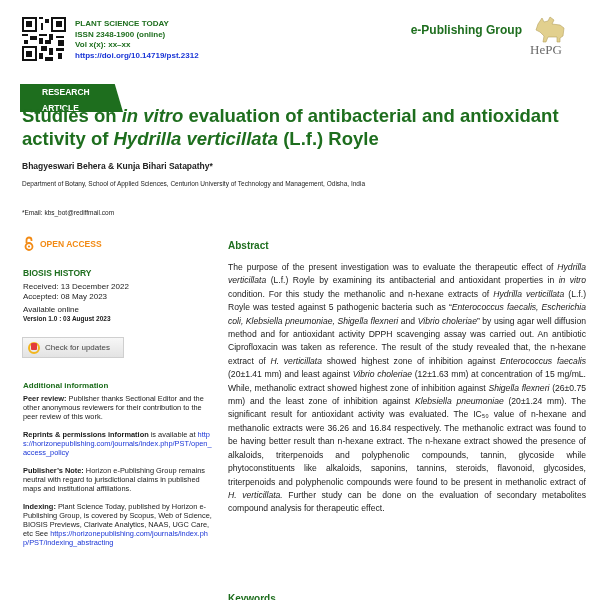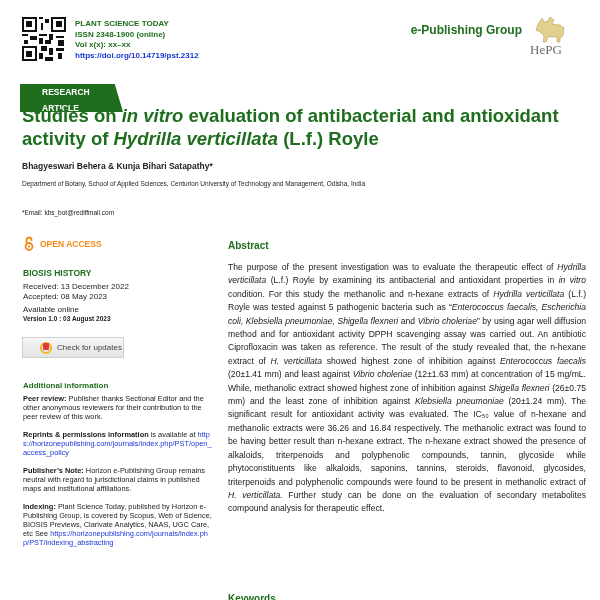--- a/index.html
+++ b/index.html
@@ -30,21 +30,21 @@
   .oa { position: absolute; left: 24px; top: 236px; display: flex; align-items: center; gap: 6px; color: #f28a14; font-weight: bold; font-size: 8.5px; }
   .oa svg { width: 10px; height: 15px; }
 
   .history { position: absolute; left: 23px; top: 268px; font-size: 8px; color: #222; }
   .history .hd { color: #1e6e1e; font-weight: bold; font-size: 8.5px; margin-bottom: 4px; }
   .history .line { line-height: 10px; }
   .history .gap { height: 3px; }
   .history .ver { font-size: 6.5px; font-weight: bold; }
 
   .check { position: absolute; left: 22px; top: 337px; width: 102px; height: 21px; background: linear-gradient(#f7f7f7,#e3e3e3);
-           border: 1px solid #cfcfcf; display: flex; align-items: center; gap: 5px; padding-left: 17px; font-size: 8px; color: #444; }
+           border: 1px solid #cfcfcf; display: flex; align-items: center; gap: 5px; padding-left: 5px; font-size: 8px; color: #444; }
   .check .ic { width: 12px; height: 12px; border-radius: 50%; border: 2px solid #f2b61e; position: relative; }
   .check .ic::after { content: ""; position: absolute; left: 1px; top: -1px; width: 6px; height: 7px; background: #e23b3b; border-radius: 1px; }
 
   .addl { position: absolute; left: 23px; top: 381px; width: 190px; font-size: 7.4px; line-height: 9px; color: #1a1a1a; }
   .addl .hd { color: #1e6e1e; font-weight: bold; font-size: 8px; margin-bottom: 4px; }
   .addl p { margin-bottom: 9px; }
   .addl b { font-weight: bold; }
   .addl .lnk { color: #1a35d6; }
 
   .abstract-hd { position: absolute; left: 228px; top: 240px; color: #1e6e1e; font-weight: bold; font-size: 10px; }

